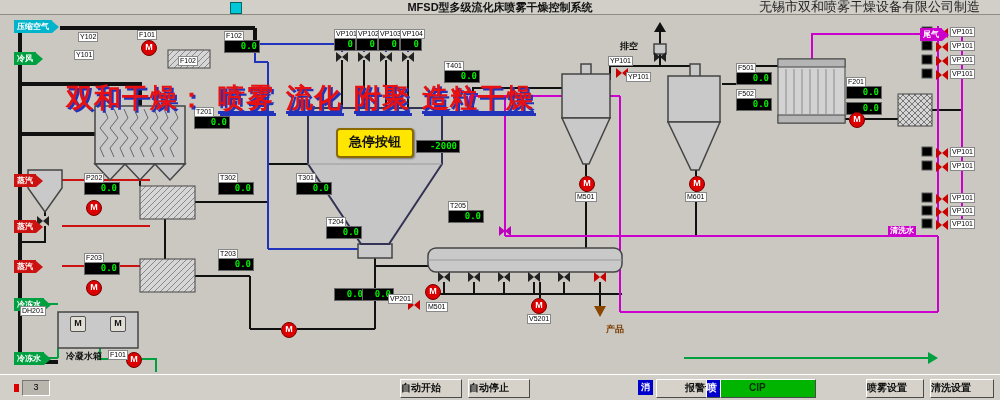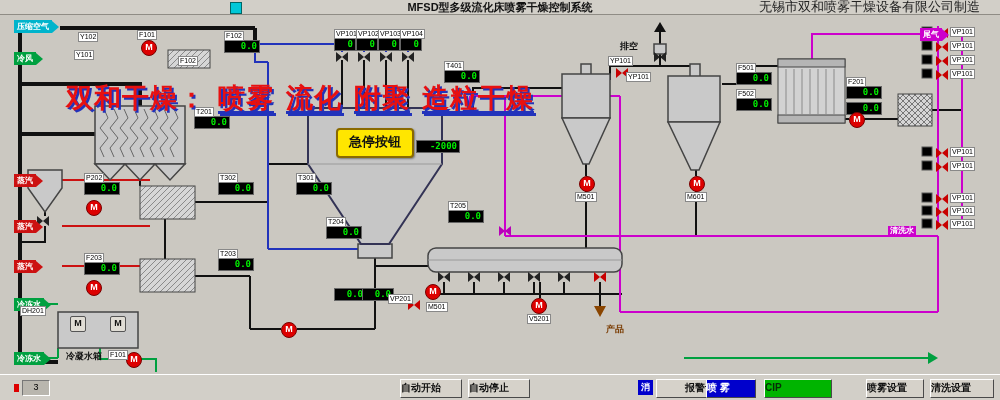--- a/index.html
+++ b/index.html
@@ -373,18 +373,18 @@
     <span>双和干燥：</span><span class="u">喷雾</span><span class="u">流化</span><span class="u">附聚</span><span class="u">造粒干燥</span>
   </div>
 
   <div class="bottombar">
     <div class="counter">3</div>
     <div class="btn3d" style="left:400px;width:60px;">自动开始</div>
     <div class="btn3d" style="left:468px;width:60px;">自动停止</div>
     <div class="mute-pre">消</div>
     <div class="btn3d" style="left:656px;width:46px;padding-left:28px;">报警音</div>
     <div class="btn3d btn-spray" style="left:706px;width:48px;">喷 雾</div>
-    <div class="btn3d btn-cip" style="left:764px;width:66px;">CIP</div>
+    <div class="btn3d btn-cip" style="left:720px;width:66px;padding-left:28px;">CIP</div>
     <div class="btn3d" style="left:866px;width:56px;">喷雾设置</div>
     <div class="btn3d" style="left:930px;width:62px;">清洗设置</div>
   </div>
 
 </div>
 
 </body></html>

